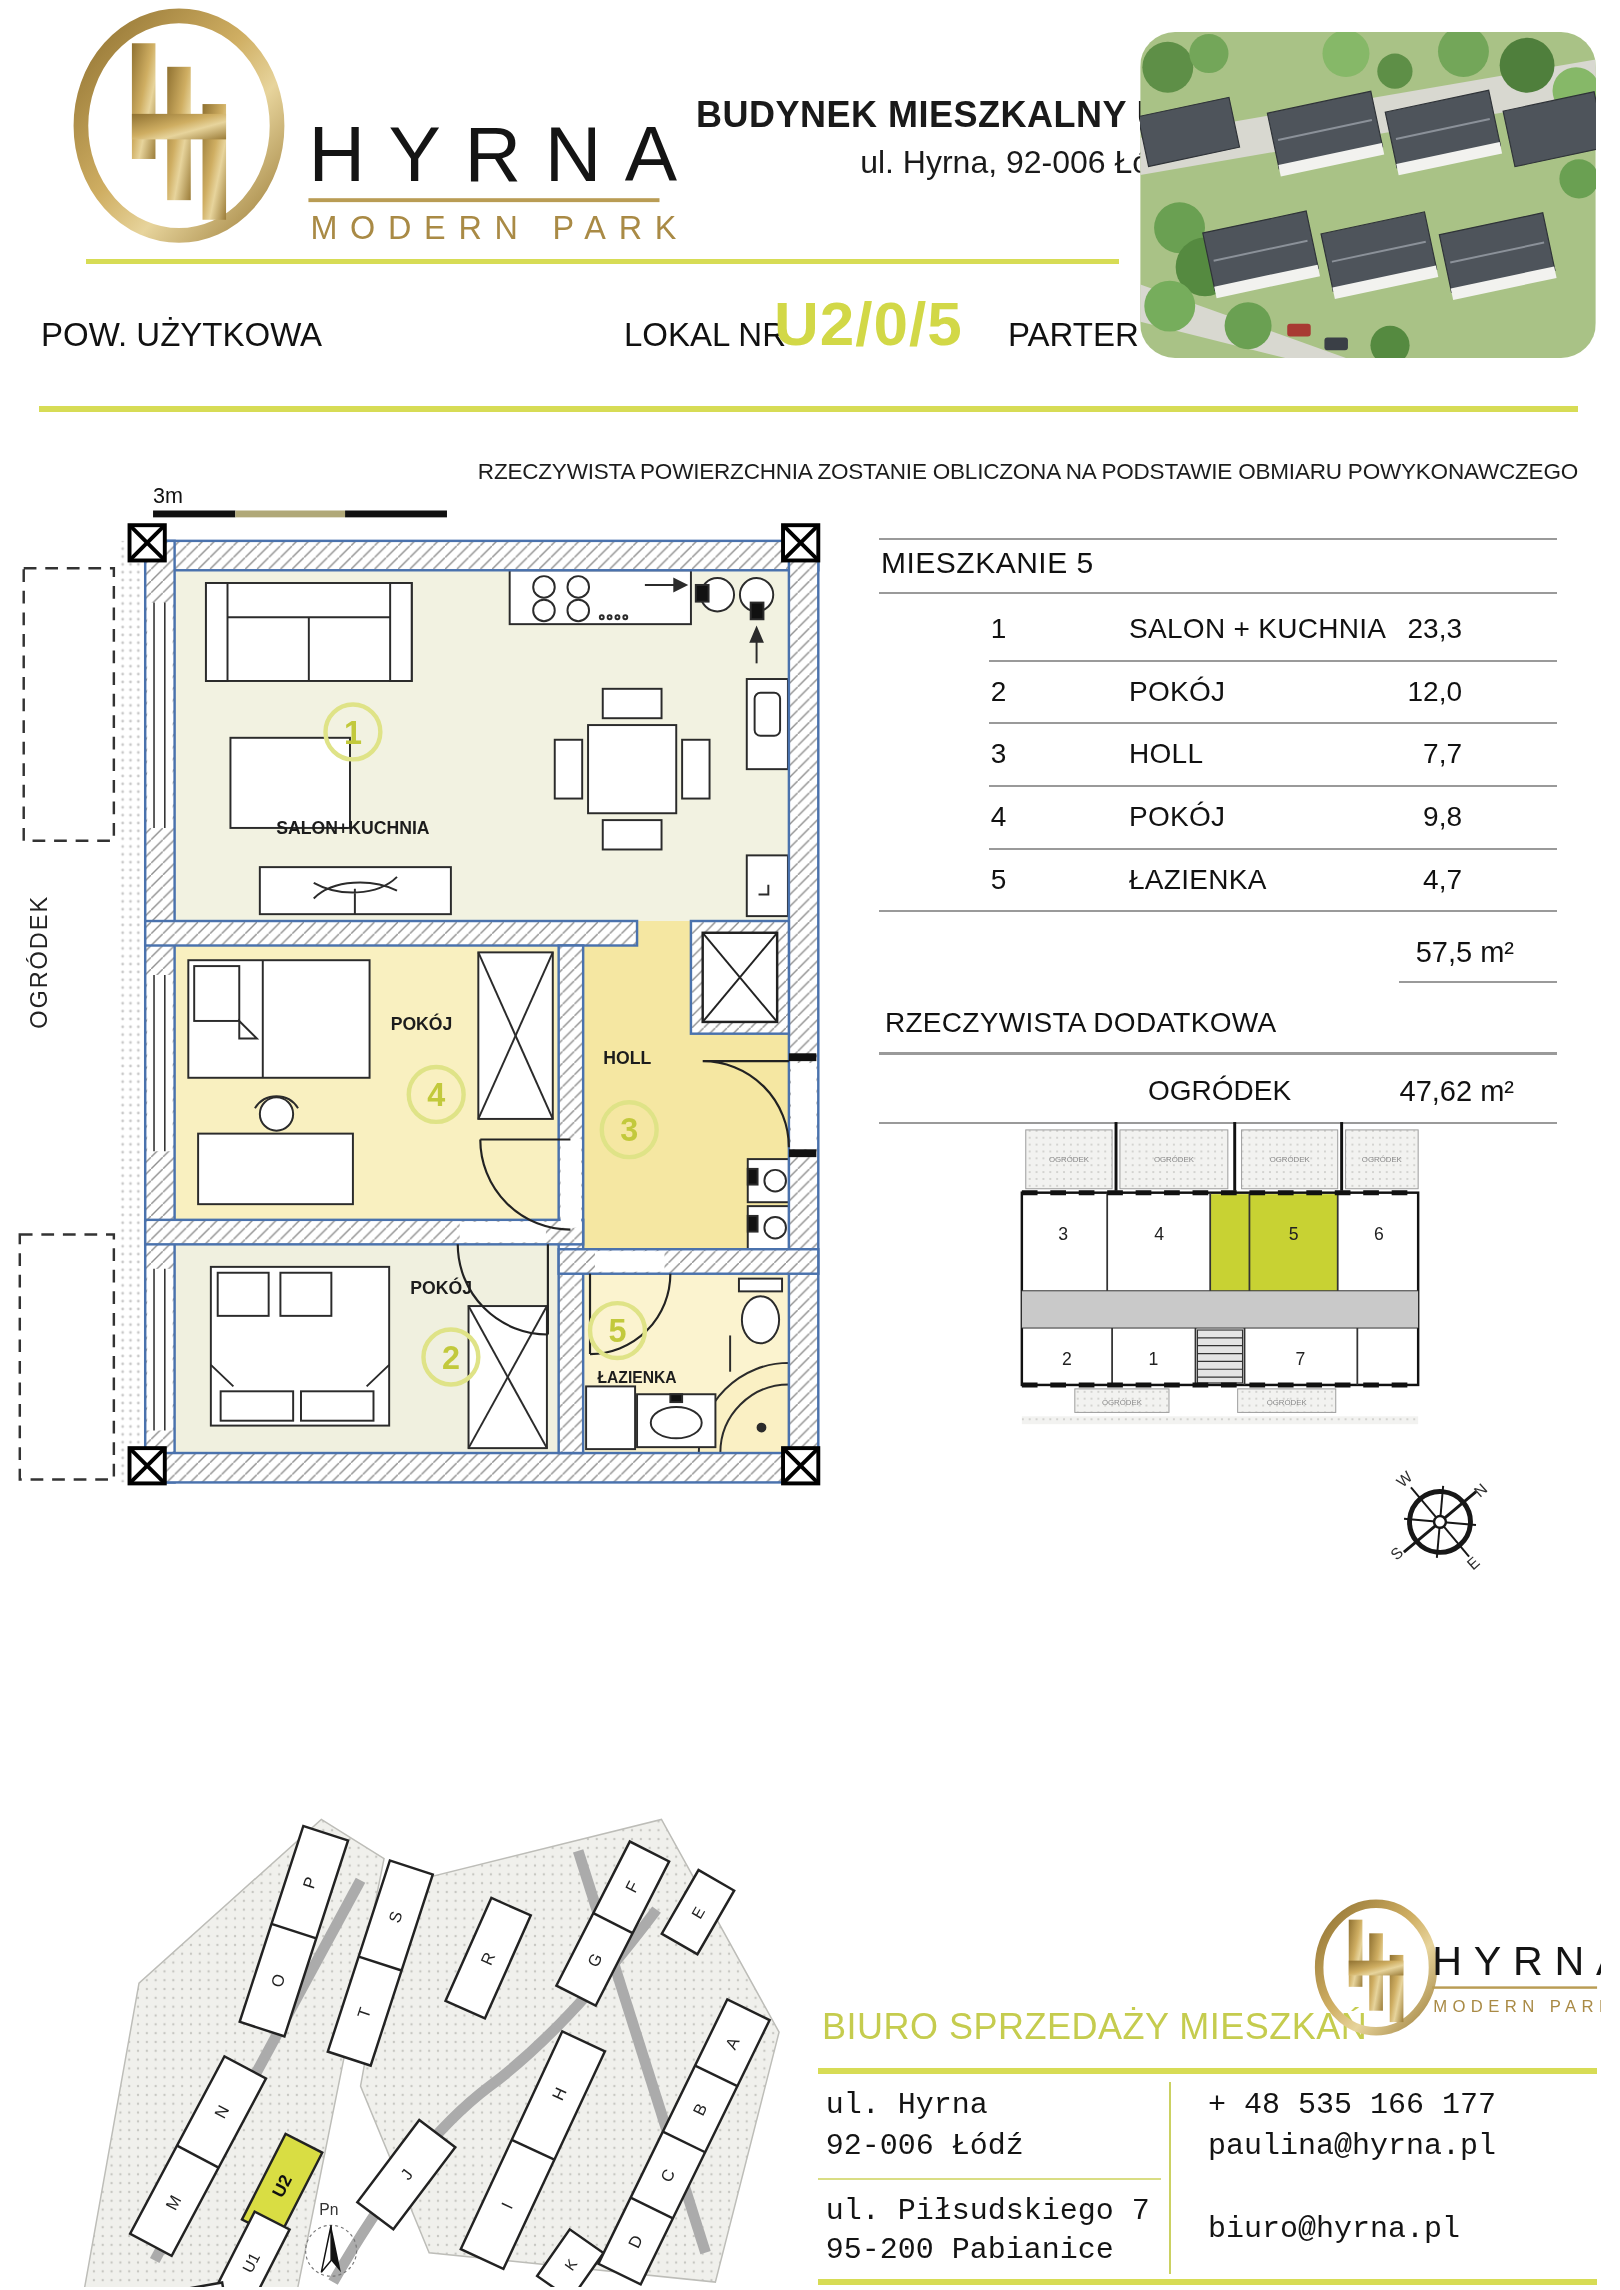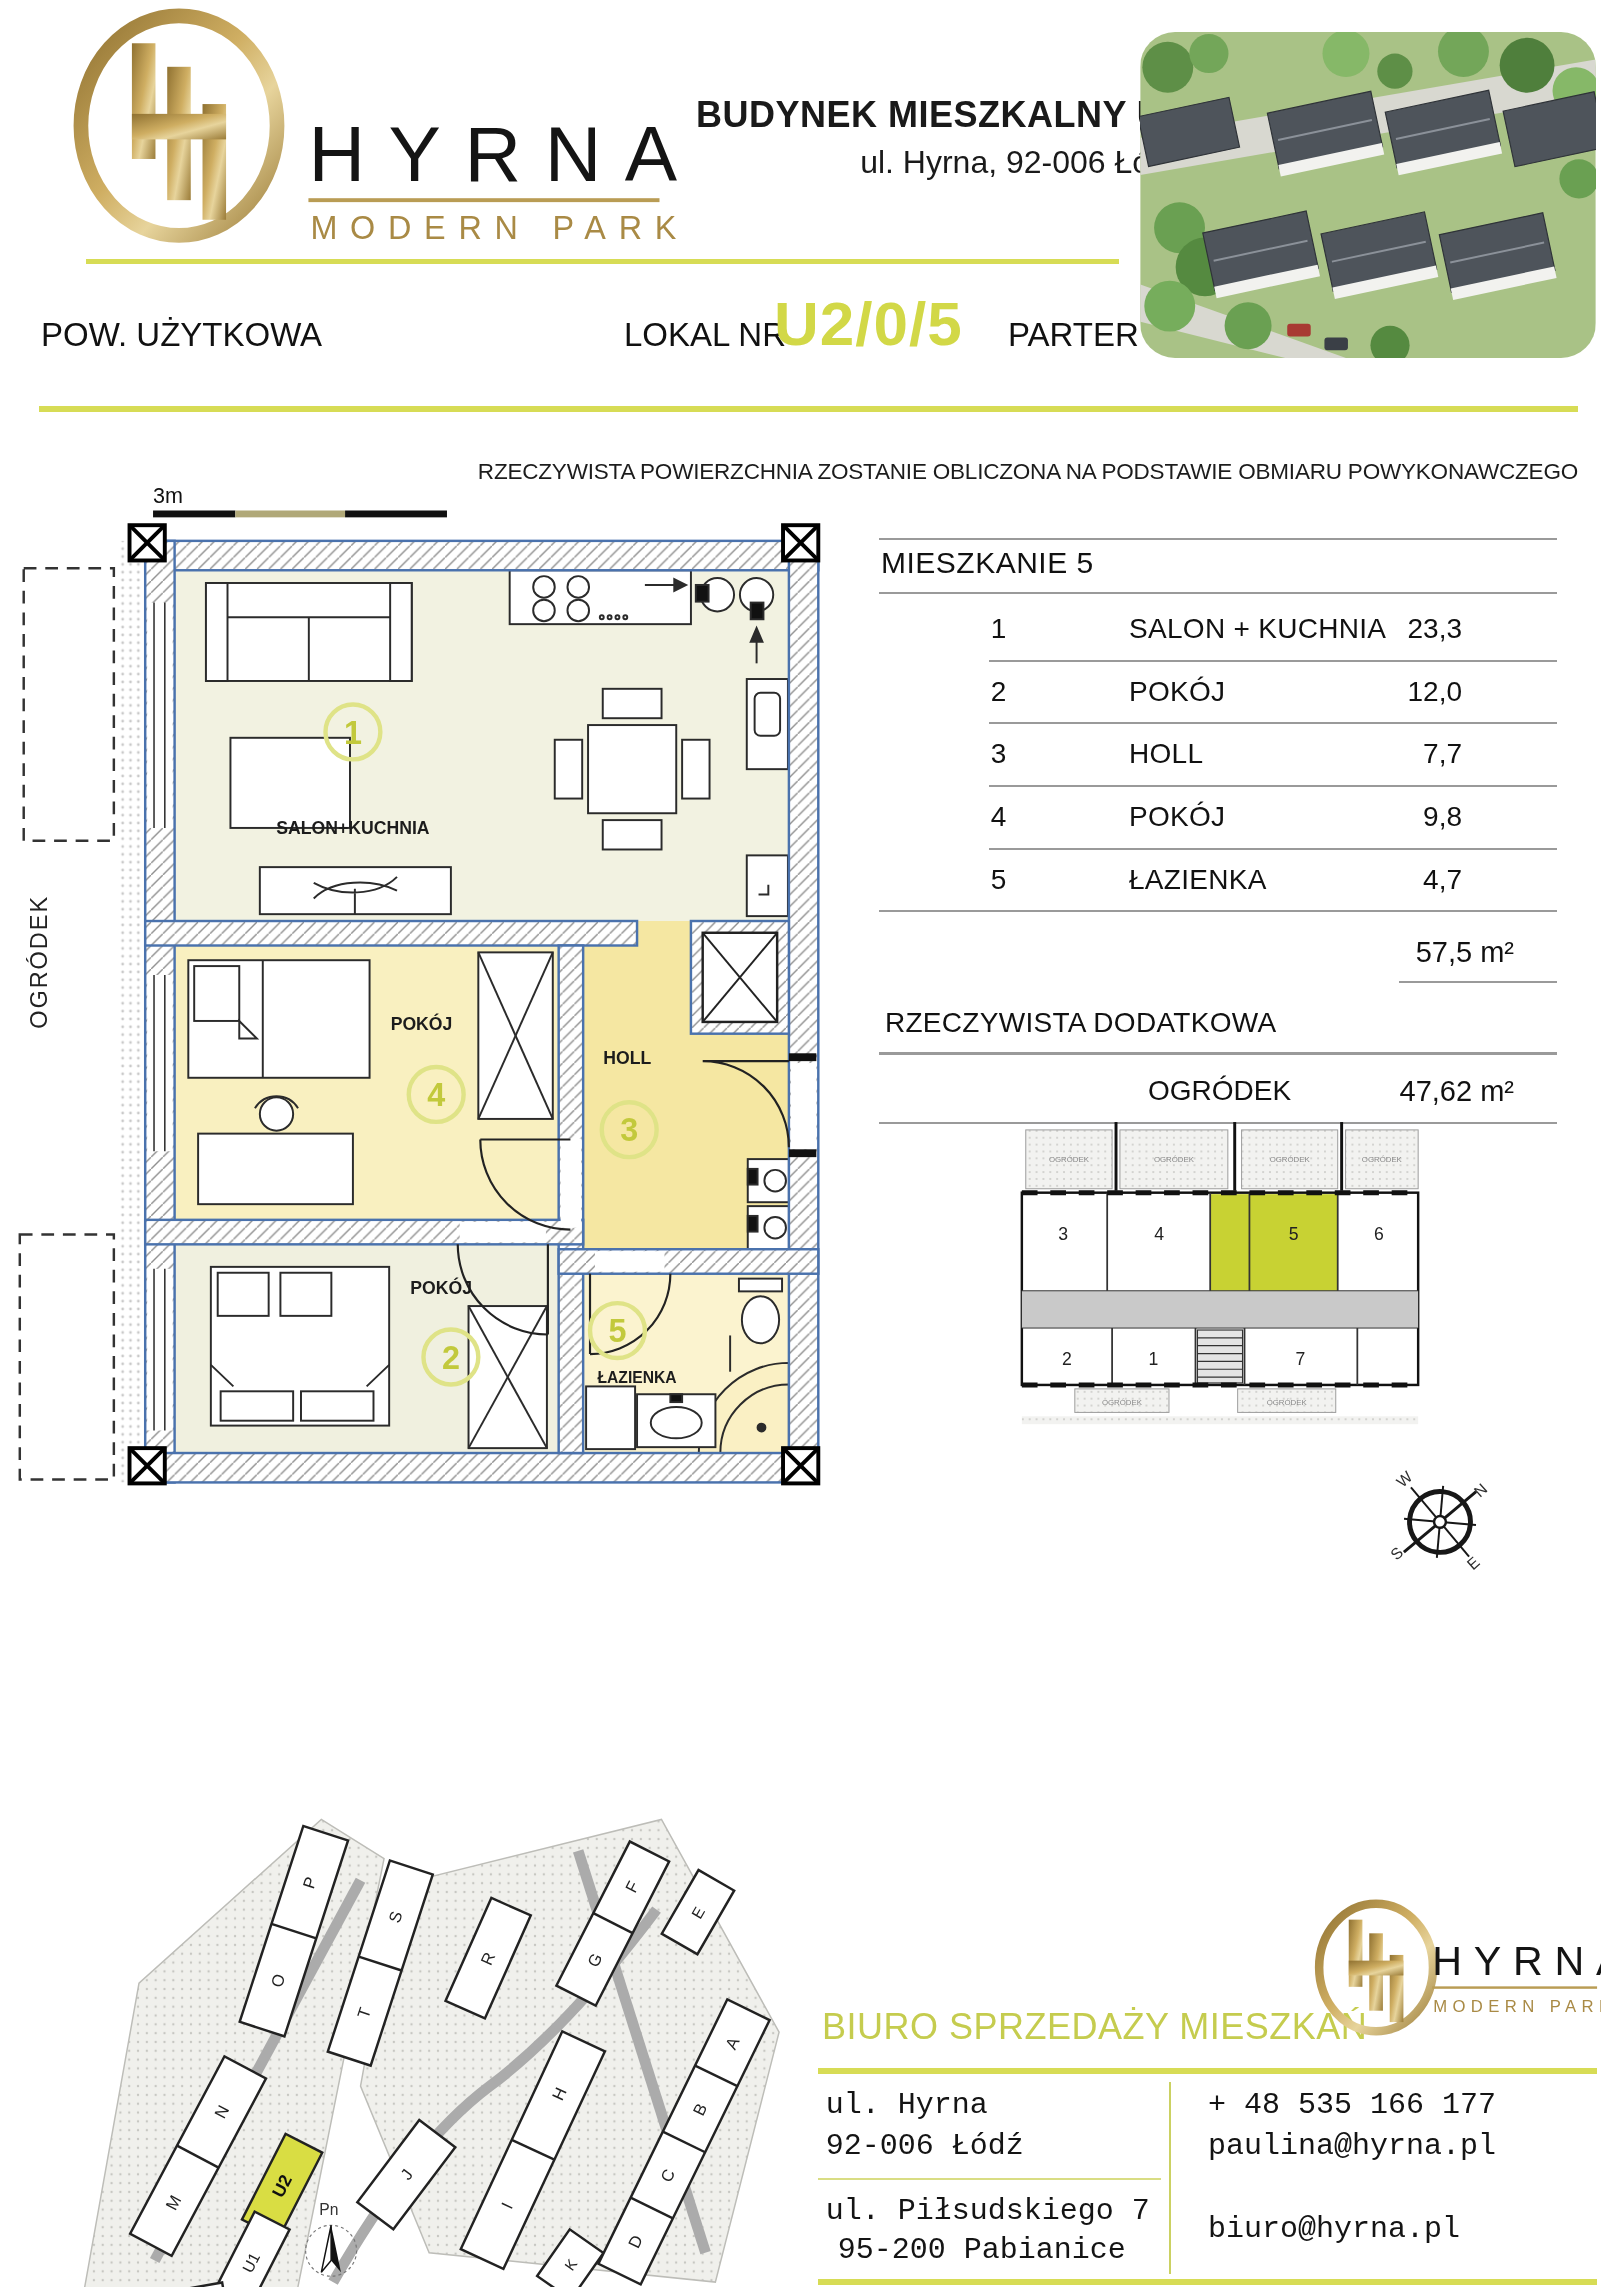--- a/index.html
+++ b/index.html
@@ -594,20 +594,20 @@
 
     <div class="addr" style="left:9.8px;top:196px;">ul. Hyrna</div>
     <div class="addr" style="left:9.8px;top:237px;">92-006 Łódź</div>
     <div class="addr" style="left:392px;top:196px;">+ 48 535 166 177</div>
     <div class="addr" style="left:392px;top:237px;">paulina@hyrna.pl</div>
 
     <div class="vline" style="left:353px;top:190px;height:192px;"></div>
     <div class="abs" style="left:2px;top:286px;width:343px;height:2px;background:#d9dd84;"></div>
 
     <div class="addr" style="left:9.8px;top:302px;">ul. Piłsudskiego 7</div>
-    <div class="addr" style="left:9.8px;top:341px;margin-left:12px;">95-200 Pabianice</div>
+    <div class="addr" style="left:9.8px;top:341px;">95-200 Pabianice</div>
     <div class="addr" style="left:392px;top:320px;">biuro@hyrna.pl</div>
 
     <div class="abs accent-line" style="left:2px;top:387px;width:779px;height:5.9px;"></div>
   </div>
 
 </div>
 
 
 </body></html>

